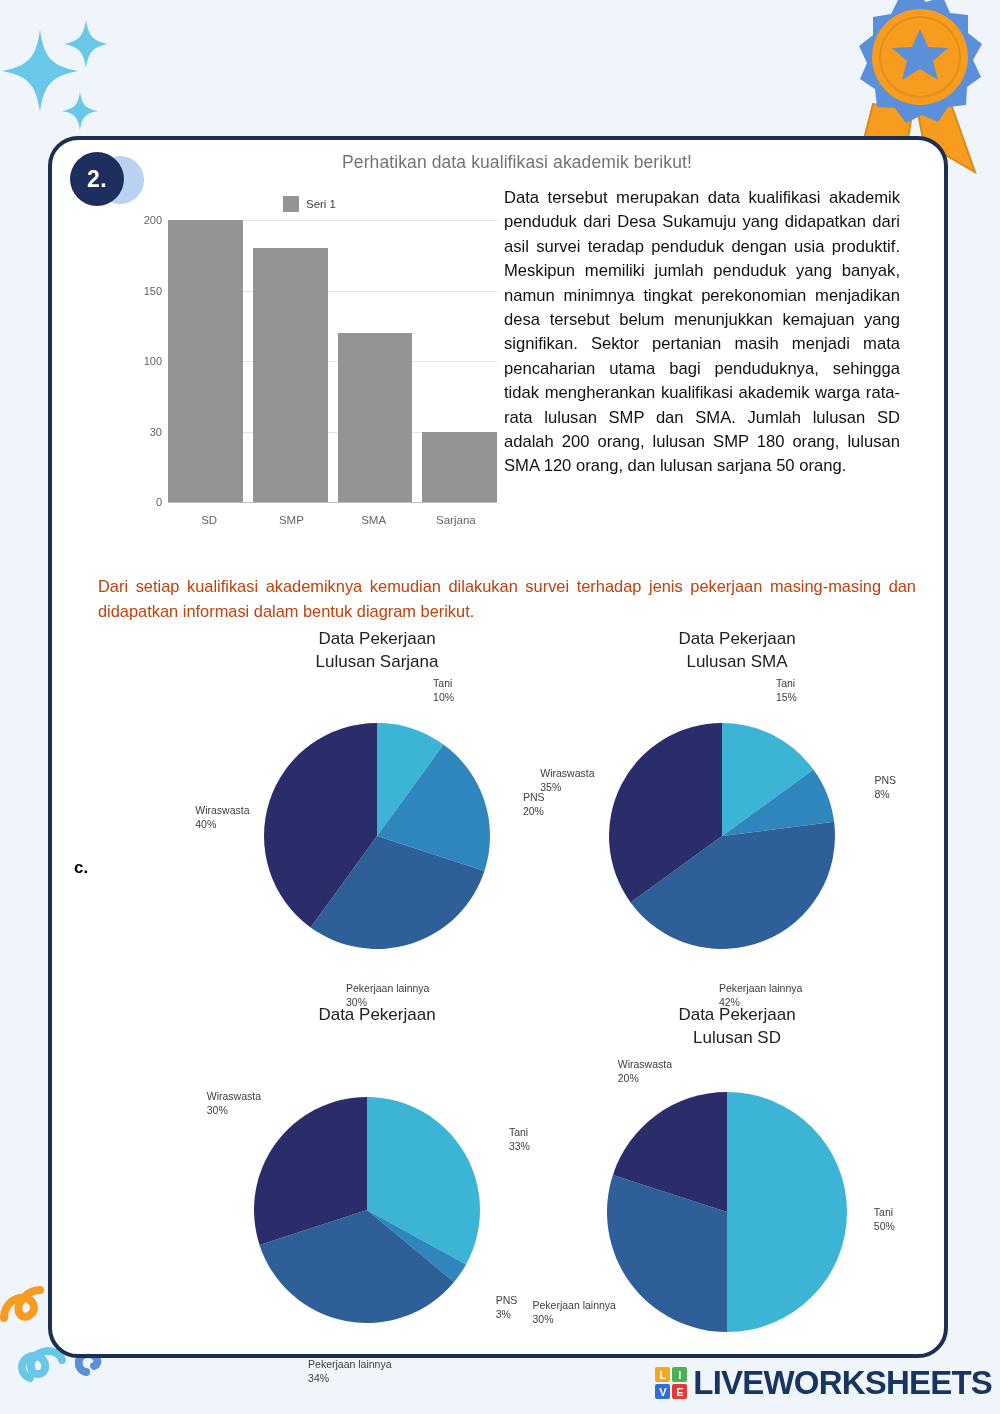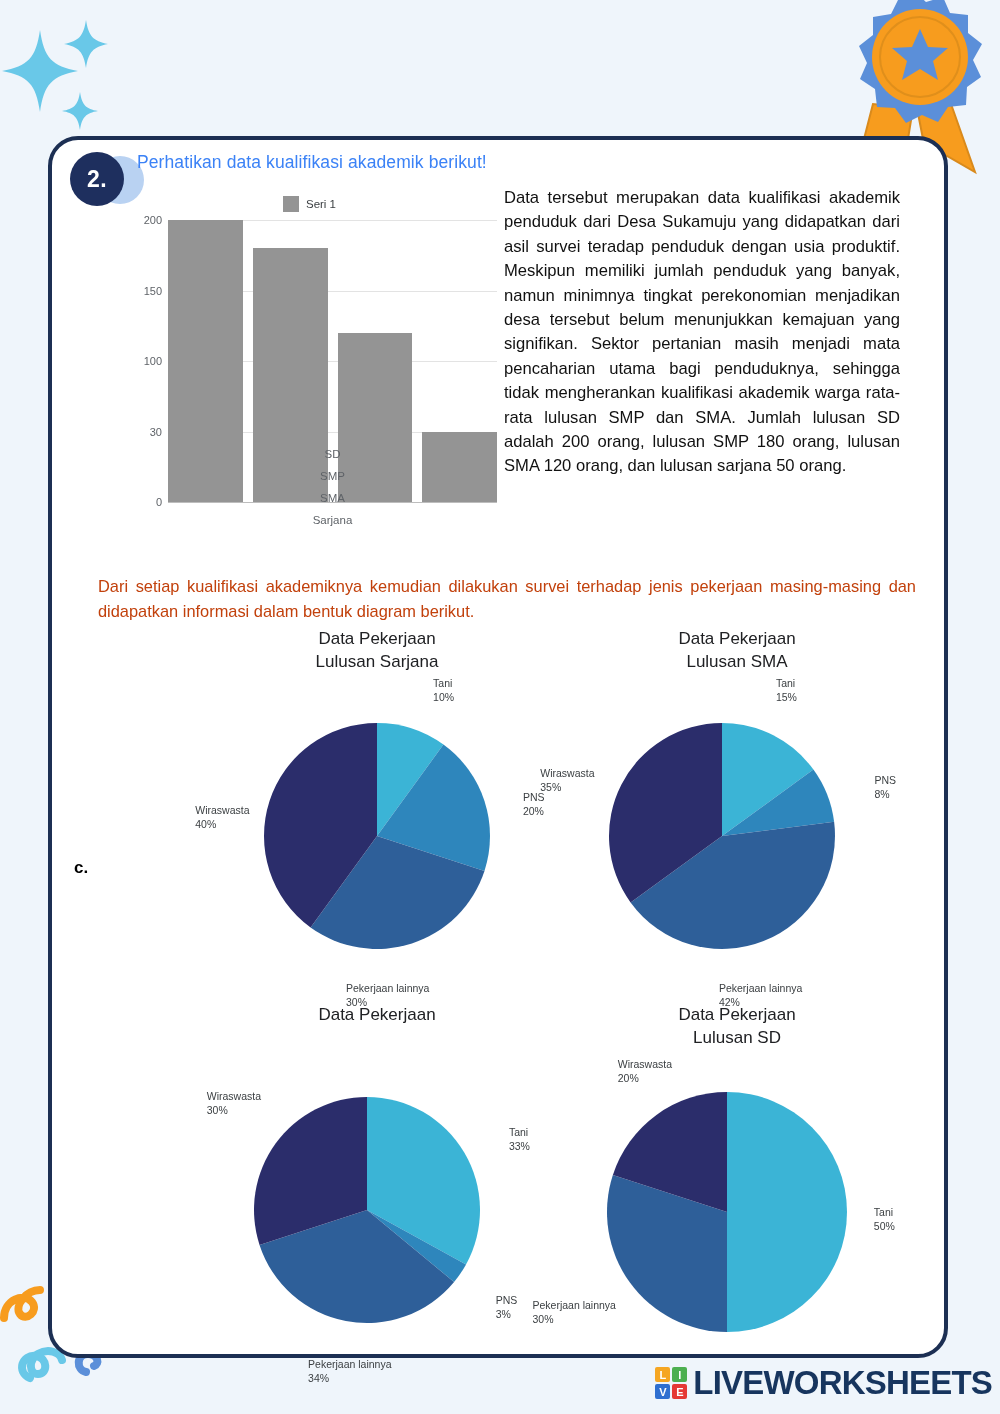--- a/index.html
+++ b/index.html
@@ -31,21 +31,21 @@
     background:#b9d2f2;
   }
   .qnum{
     position:absolute;left:10px;top:2px;width:54px;height:54px;border-radius:50%;
     background:#1e2f5e;color:#fff;font-size:23px;font-weight:bold;
     display:flex;align-items:center;justify-content:center;letter-spacing:0.5px;
   }
 
   .q-title{
     position:absolute;left:85px;top:12px;width:760px;
-    font-size:17.5px;color:#3b82f6;letter-spacing:0.1px;
+    font-size:17.5px;color:#737373;letter-spacing:0.1px;text-align:center;
   }
 
   
   .barchart{position:absolute;left:60px;top:56px;width:395px;height:340px;}
   .legend{
     position:absolute;left:0;top:0;width:100%;
     display:flex;align-items:center;justify-content:center;gap:7px;
     font-size:11.5px;color:#3c4043;
   }
   .legend-swatch{width:16px;height:16px;background:#949494;display:inline-block;}
@@ -55,21 +55,21 @@
   .gridline{position:absolute;left:0;right:0;height:1px;background:#e3e3e3;}
   .ytick{
     position:absolute;right:calc(100% + 6px);transform:translateY(-50%);
     font-size:11px;color:#5f6368;white-space:nowrap;
   }
   .bars{position:absolute;inset:0;display:flex;align-items:flex-end;gap:10px;}
   .barcol{flex:1;display:flex;flex-direction:column;justify-content:flex-end;height:100%;}
   .bar{width:100%;background:#949494;}
   .xlabels{
     position:absolute;left:56px;right:10px;bottom:10px;
-    display:flex;gap:10px;flex-direction:column;
+    display:flex;gap:0;
   }
   .xlabel{flex:1;text-align:center;font-size:11.5px;color:#5f6368;}
 
   
   .para{
     position:absolute;left:452px;top:46px;width:396px;
     font-size:16.6px;line-height:1.47;color:#111;text-align:justify;
   }
 
   

